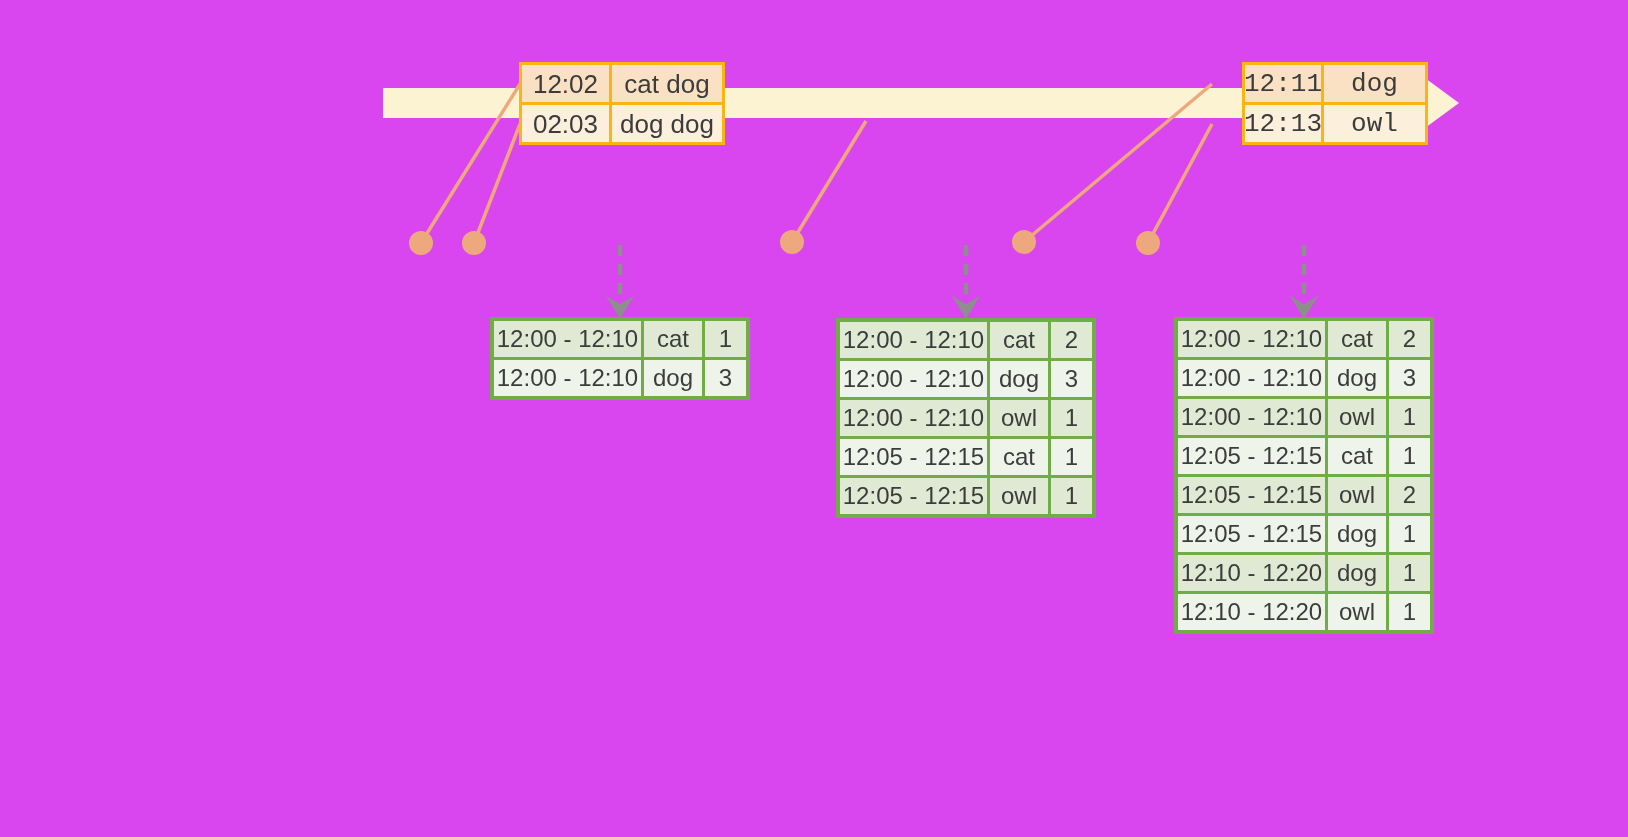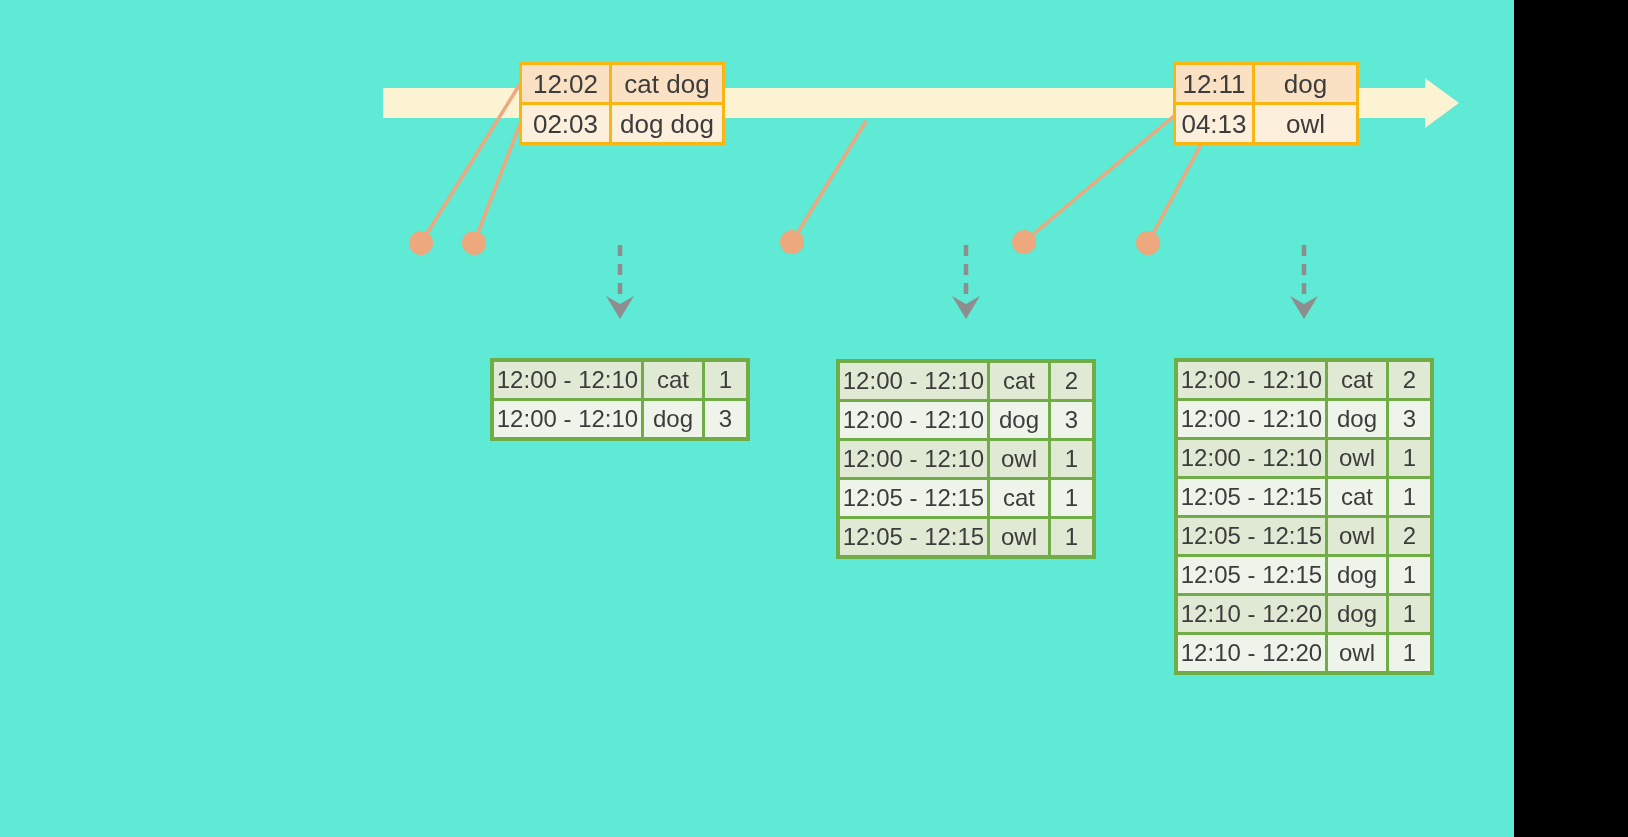--- a/index.html
+++ b/index.html
@@ -9,21 +9,21 @@
     --event-fill-cream:#FCEFDC;
     --table-border:#71AD47;
     --table-fill-dark:#DFE9D3;
     --table-fill-light:#EFF4EB;
     --connector:#EEA87E;
     --trigger-arrow:#8E8E8E;
     --text:#3C3C3C;
   }
   html,body{margin:0;padding:0;background:#000;}
   .canvas{
-    position:relative;width:1514px;height:837px;background:#5eead4;overflow:hidden;
+    position:relative;width:1628px;height:837px;background:#d946ef;overflow:hidden;
     font-family:"Liberation Sans","DejaVu Sans",sans-serif;color:var(--text);
   }
   
   .timeline-bar{position:absolute;left:383px;top:88px;width:1042px;height:30px;
     background:var(--timeline-fill);z-index:0;}
   .timeline-arrowhead{position:absolute;left:1425px;top:78px;width:0;height:0;
     border-top:25px solid transparent;border-bottom:25px solid transparent;
     border-left:34px solid var(--timeline-fill);z-index:0;}
   
   .overlay{position:absolute;left:0;top:0;z-index:1;}
@@ -37,32 +37,32 @@
   .e-row{display:grid;column-gap:3px;height:37px;}
   #ebox-0 .e-row{grid-template-columns:87px 110px;}
   #ebox-1 .e-row{grid-template-columns:84px 99px;}
   #ebox-2 .e-row{grid-template-columns:76px 101px;}
   .event-box .cell{display:flex;align-items:center;justify-content:center;
     font-size:26px;line-height:1;}
   .fill-peach .cell{background:var(--event-fill-peach);}
   .fill-cream .cell{background:var(--event-fill-cream);}
   
   .result-table{position:absolute;display:flex;flex-direction:column;gap:3px;padding:4px;
-    background:var(--table-border);z-index:2;margin-top:41px;}
+    background:var(--table-border);z-index:2;}
   .r-row{display:grid;grid-template-columns:147px 58px 41px;column-gap:3px;height:36px;}
   .result-table .cell{display:flex;align-items:center;justify-content:center;
     font-size:24px;line-height:1;}
   .fill-dark .cell{background:var(--table-fill-dark);}
   .fill-light .cell{background:var(--table-fill-light);}
   #rtable-0{left:490px;top:317px;}
   #rtable-1{left:836px;top:318px;}
   #rtable-2{left:1174px;top:317px;}
   #ebox-0{left:519px;top:62px;}
   #ebox-1{left:865px;top:82px;}
-  #ebox-2{left:1173px;top:62px;}
+  #ebox-2{left:1242px;top:62px;font-family:Liberation Mono, monospace;}
 </style>
 </head>
 <body>
 
 <div class="canvas">
 
   <div class="timeline-bar"></div>
   <div class="timeline-arrowhead"></div>
 
   <svg class="overlay" width="1628" height="837">
@@ -102,21 +102,21 @@
 
 
   <div class="event-box" id="ebox-2">
 
       <div class="e-row fill-peach">
         <div class="cell">12:11</div>
         <div class="cell">dog</div>
       </div>
 
       <div class="e-row fill-cream">
-        <div class="cell">04:13</div>
+        <div class="cell">12:13</div>
         <div class="cell">owl</div>
       </div>
     </div>
 
   <div class="result-table" id="rtable-0">
 
       <div class="r-row fill-dark">
         <div class="cell">12:00 - 12:10</div>
         <div class="cell">cat</div>
         <div class="cell">1</div>

